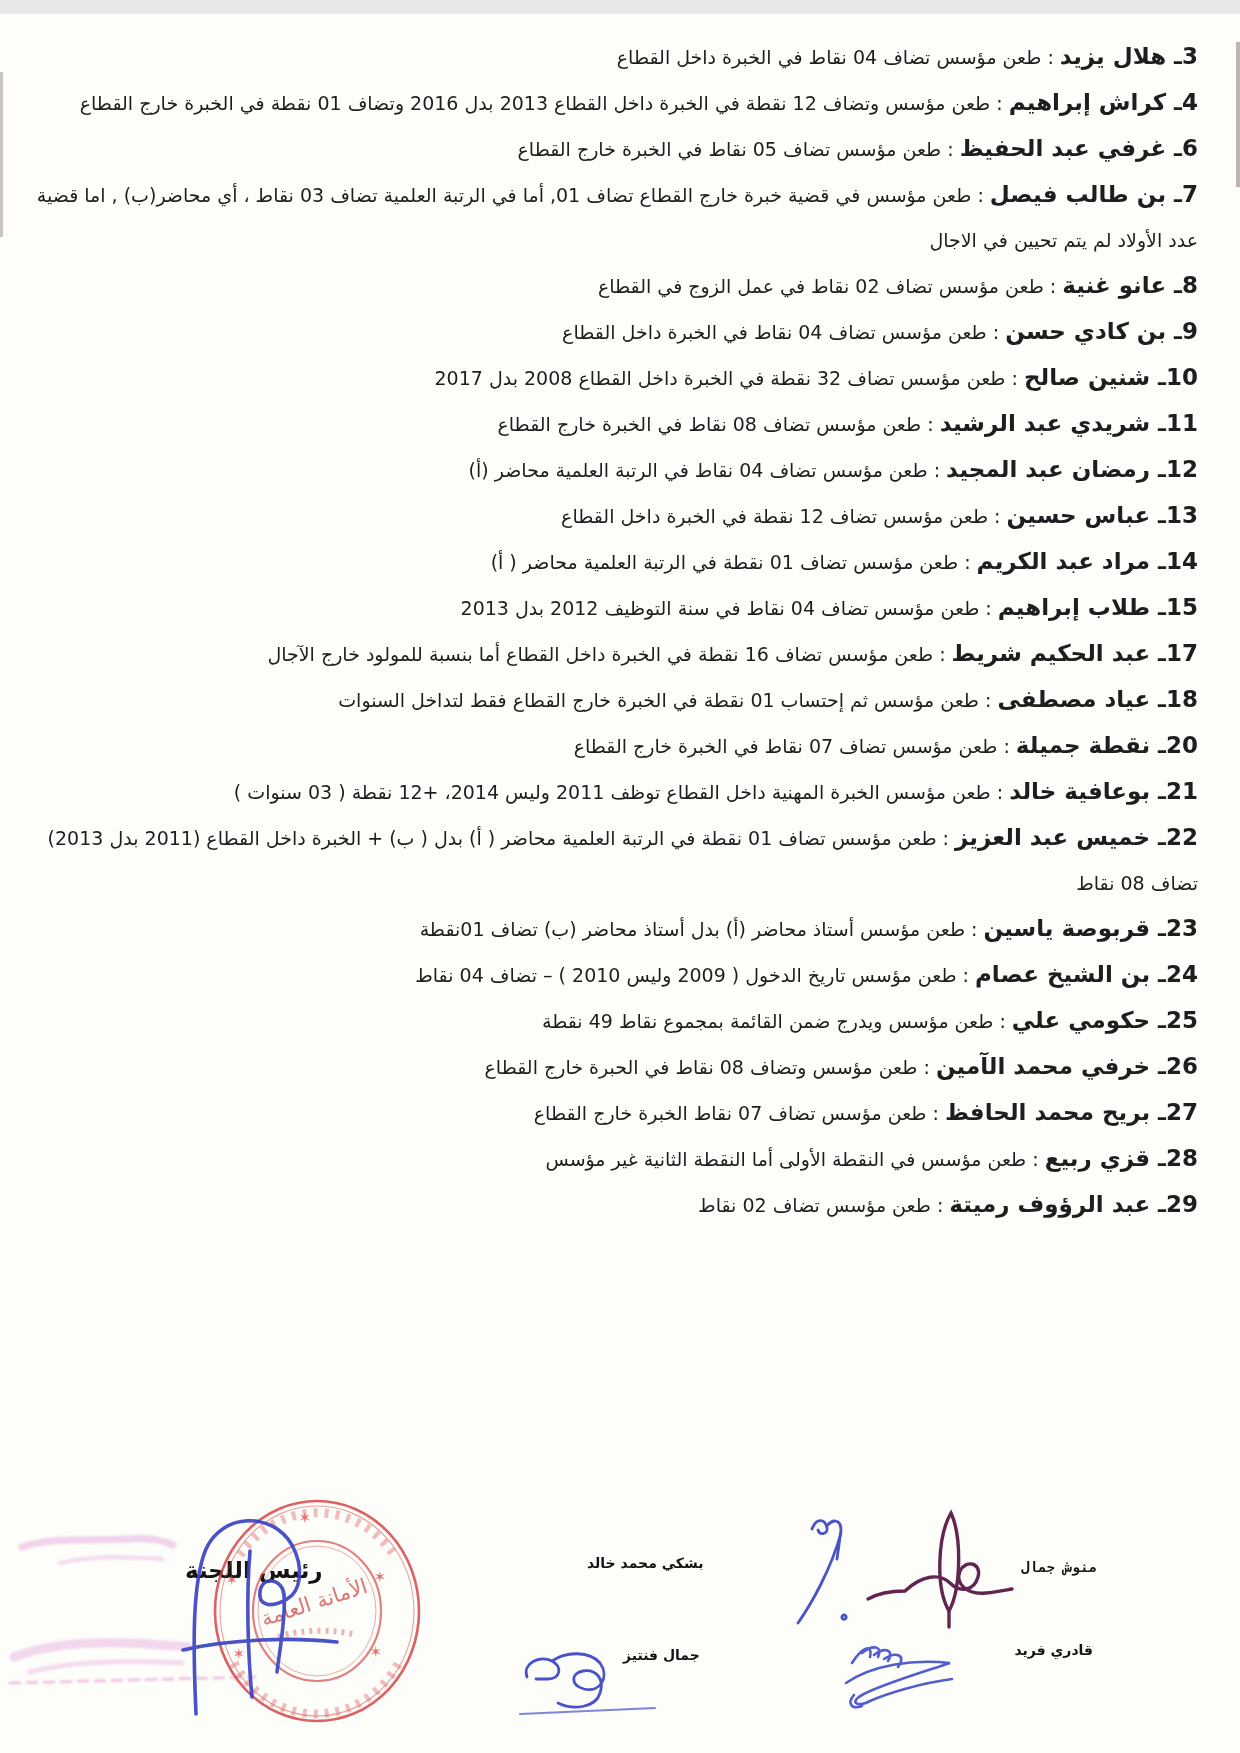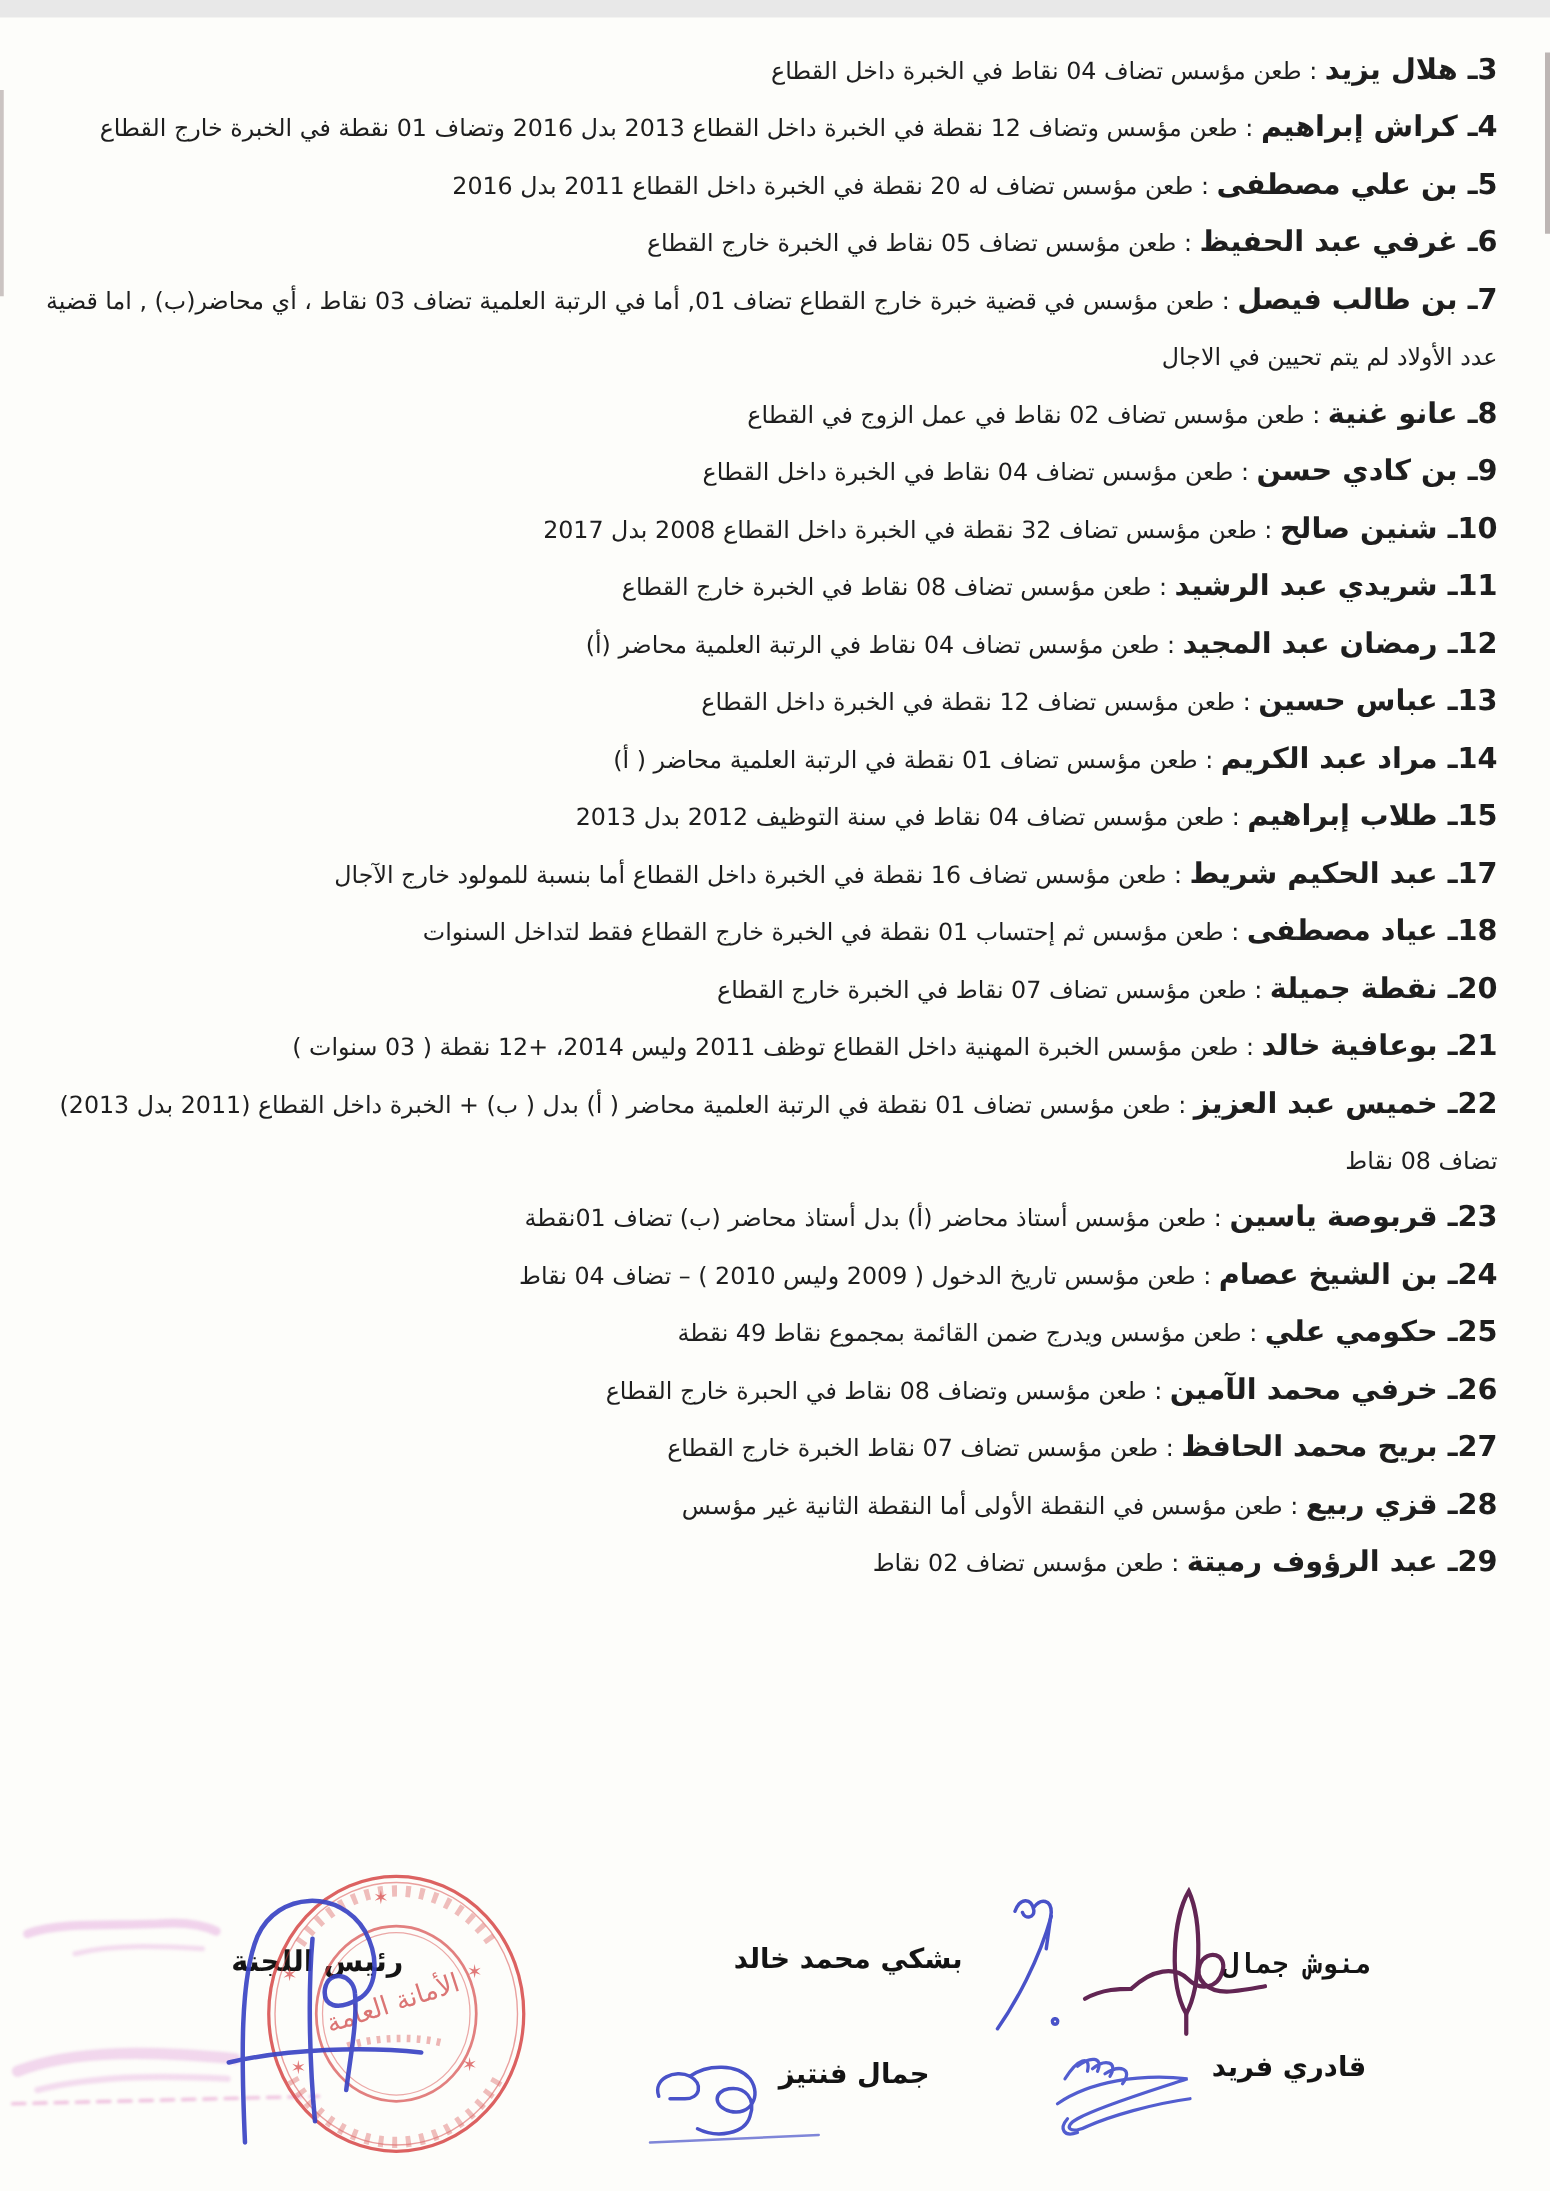--- a/index.html
+++ b/index.html
@@ -25,21 +25,21 @@
   }
   .item .num, .item .name {
     font-weight:700;
     font-size:23px;
     letter-spacing:.3px;
   }
   .sig-label {
     position:absolute;
     direction:rtl;
     font-weight:700;
-    font-size:22px;
+    font-size:14px;
     color:#141414;
     white-space:nowrap;
   }
   .chairman-label { font-size:23px;text-align:right; }
   .sig-svg {
     position:absolute;
     left:0; top:1473px;
     width:1240px; height:280px;
     pointer-events:none;
   }
@@ -54,21 +54,20 @@
 <div class="page">
 
   <div class="scan-edge left"></div>
   <div class="scan-edge right"></div>
 
   <div class="items" id="items-list">
     <div class="item"><span class="num">3ـ </span><span class="name">هلال يزيد</span><span class="sep"> : </span><span class="desc">طعن مؤسس تضاف 04 نقاط في الخبرة داخل القطاع</span></div>
 
     <div class="item"><span class="num">4ـ </span><span class="name">كراش إبراهيم</span><span class="sep"> : </span><span class="desc">طعن مؤسس وتضاف 12 نقطة في الخبرة داخل القطاع 2013 بدل 2016 وتضاف 01 نقطة في الخبرة خارج القطاع</span></div>
 
-    <div class="item"><span class="num">5ـ </span><span class="name">بن علي مصطفى</span><span class="sep"> : </span><span class="desc">طعن مؤسس تضاف له 20 نقطة في الخبرة داخل القطاع 2011 بدل 2016</span></div>
 
     <div class="item"><span class="num">6ـ </span><span class="name">غرفي عبد الحفيظ</span><span class="sep"> : </span><span class="desc">طعن مؤسس تضاف 05 نقاط في الخبرة خارج القطاع</span></div>
 
     <div class="item"><span class="num">7ـ </span><span class="name">بن طالب فيصل</span><span class="sep"> : </span><span class="desc">طعن مؤسس في قضية خبرة خارج القطاع تضاف 01, أما في الرتبة العلمية تضاف 03 نقاط ، أي محاضر(ب) , اما قضية عدد الأولاد لم يتم تحيين في الاجال</span></div>
 
     <div class="item"><span class="num">8ـ </span><span class="name">عانو غنية</span><span class="sep"> : </span><span class="desc">طعن مؤسس تضاف 02 نقاط في عمل الزوج في القطاع</span></div>
 
     <div class="item"><span class="num">9ـ </span><span class="name">بن كادي حسن</span><span class="sep"> : </span><span class="desc">طعن مؤسس تضاف 04 نقاط في الخبرة داخل القطاع</span></div>
 
     <div class="item"><span class="num">10ـ </span><span class="name">شنين صالح</span><span class="sep"> : </span><span class="desc">طعن مؤسس تضاف 32 نقطة في الخبرة داخل القطاع 2008 بدل 2017</span></div>

